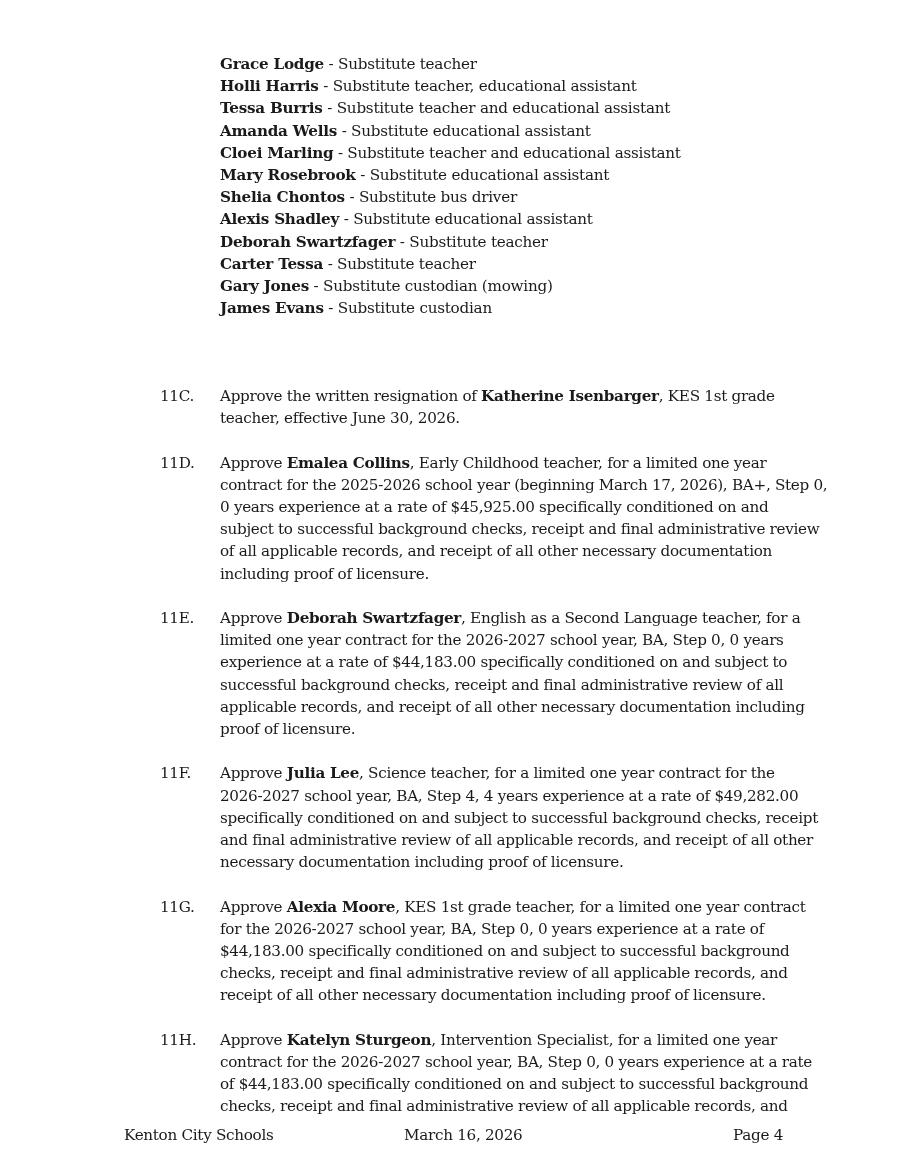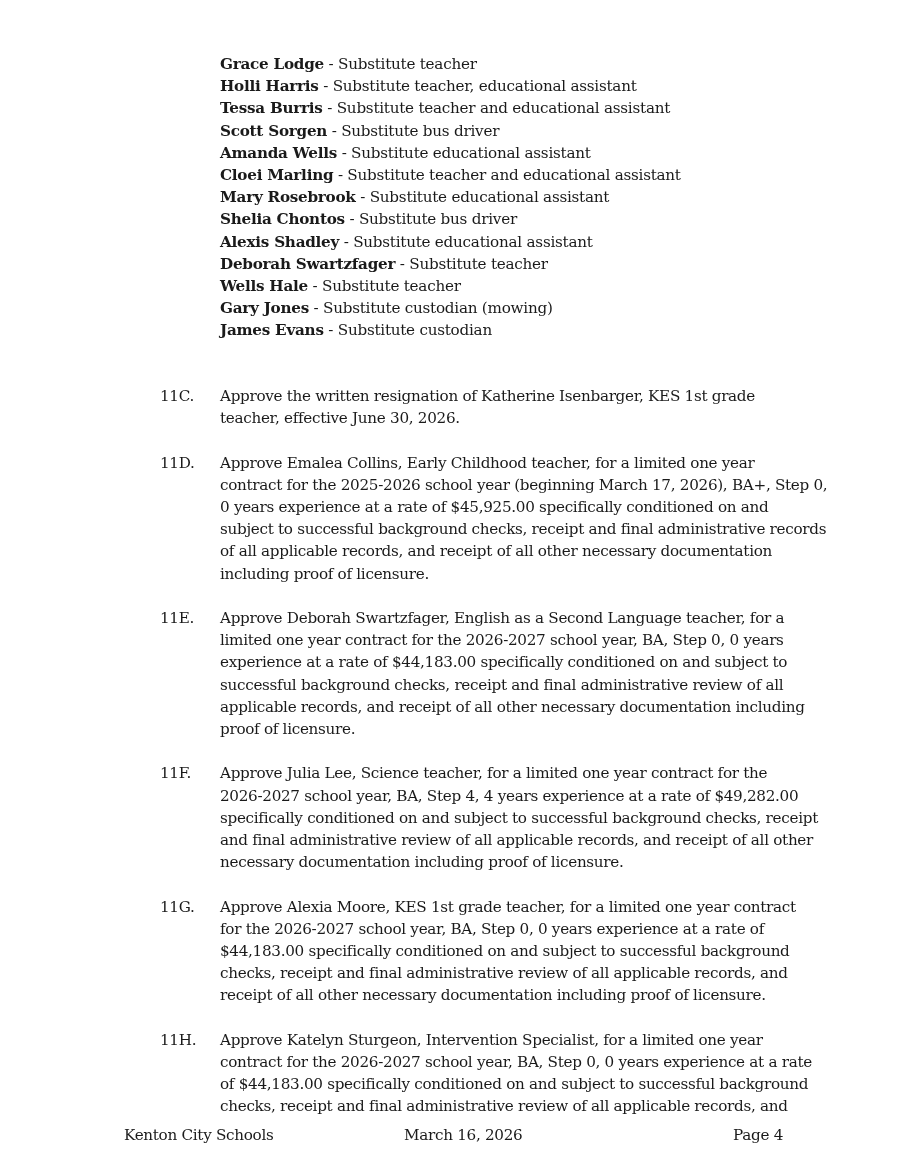--- a/index.html
+++ b/index.html
@@ -46,21 +46,21 @@
       margin-bottom: 22.2px;
     }
     .item-num {
       width: 60px;
       flex: 0 0 60px;
     }
     .item-text {
       width: 580px;
       flex: 0 0 580px;
     }
-    .item-text b { font-weight: normal; }
+    .item-text b { font-weight: bold; }
     .line { display: block; white-space: nowrap; }
     .footer {
       position: absolute;
       top: 1124px;
       left: 107px;
       width: 692px;
       font-size: 15.2px;
       line-height: 22px;
       letter-spacing: -0.3px;
     }
@@ -70,49 +70,48 @@
   </style>
 </head>
 <body>
 
 <div class="page">
 
   <div class="sub-list">
     <div class="sub-item"><b>Grace Lodge</b><span> - Substitute teacher</span></div>
     <div class="sub-item"><b>Holli Harris</b><span> - Substitute teacher, educational assistant</span></div>
     <div class="sub-item"><b>Tessa Burris</b><span> - Substitute teacher and educational assistant</span></div>
-    <div class="sub-item"><b>Scott Sorgen</b><span> - Substitute bus driver</span></div>
     <div class="sub-item"><b>Amanda Wells</b><span> - Substitute educational assistant</span></div>
     <div class="sub-item"><b>Cloei Marling</b><span> - Substitute teacher and educational assistant</span></div>
     <div class="sub-item"><b>Mary Rosebrook</b><span> - Substitute educational assistant</span></div>
     <div class="sub-item"><b>Shelia Chontos</b><span> - Substitute bus driver</span></div>
     <div class="sub-item"><b>Alexis Shadley</b><span> - Substitute educational assistant</span></div>
     <div class="sub-item"><b>Deborah Swartzfager</b><span> - Substitute teacher</span></div>
-    <div class="sub-item"><b>Wells Hale</b><span> - Substitute teacher</span></div>
+    <div class="sub-item"><b>Carter Tessa</b><span> - Substitute teacher</span></div>
     <div class="sub-item"><b>Gary Jones</b><span> - Substitute custodian (mowing)</span></div>
     <div class="sub-item"><b>James Evans</b><span> - Substitute custodian</span></div>
   </div>
 
   <div class="items">
 
     <div class="item">
       <div class="item-num">11C.</div>
       <div class="item-text">
         <span class="line"><span>Approve the written resignation of </span><b>Katherine Isenbarger</b><span>, KES 1st grade</span></span>
         <span class="line">teacher, effective June 30, 2026.</span>
       </div>
     </div>
 
     <div class="item">
       <div class="item-num">11D.</div>
       <div class="item-text">
         <span class="line"><span>Approve </span><b>Emalea Collins</b><span>, Early Childhood teacher, for a limited one year</span></span>
         <span class="line">contract for the 2025-2026 school year (beginning March 17, 2026), BA+, Step 0,</span>
         <span class="line">0 years experience at a rate of $45,925.00 specifically conditioned on and</span>
-        <span class="line">subject to successful background checks, receipt and final administrative records</span>
+        <span class="line">subject to successful background checks, receipt and final administrative review</span>
         <span class="line">of all applicable records, and receipt of all other necessary documentation</span>
         <span class="line">including proof of licensure.</span>
       </div>
     </div>
 
     <div class="item">
       <div class="item-num">11E.</div>
       <div class="item-text">
         <span class="line"><span>Approve </span><b>Deborah Swartzfager</b><span>, English as a Second Language teacher, for a</span></span>
         <span class="line">limited one year contract for the 2026-2027 school year, BA, Step 0, 0 years</span>

